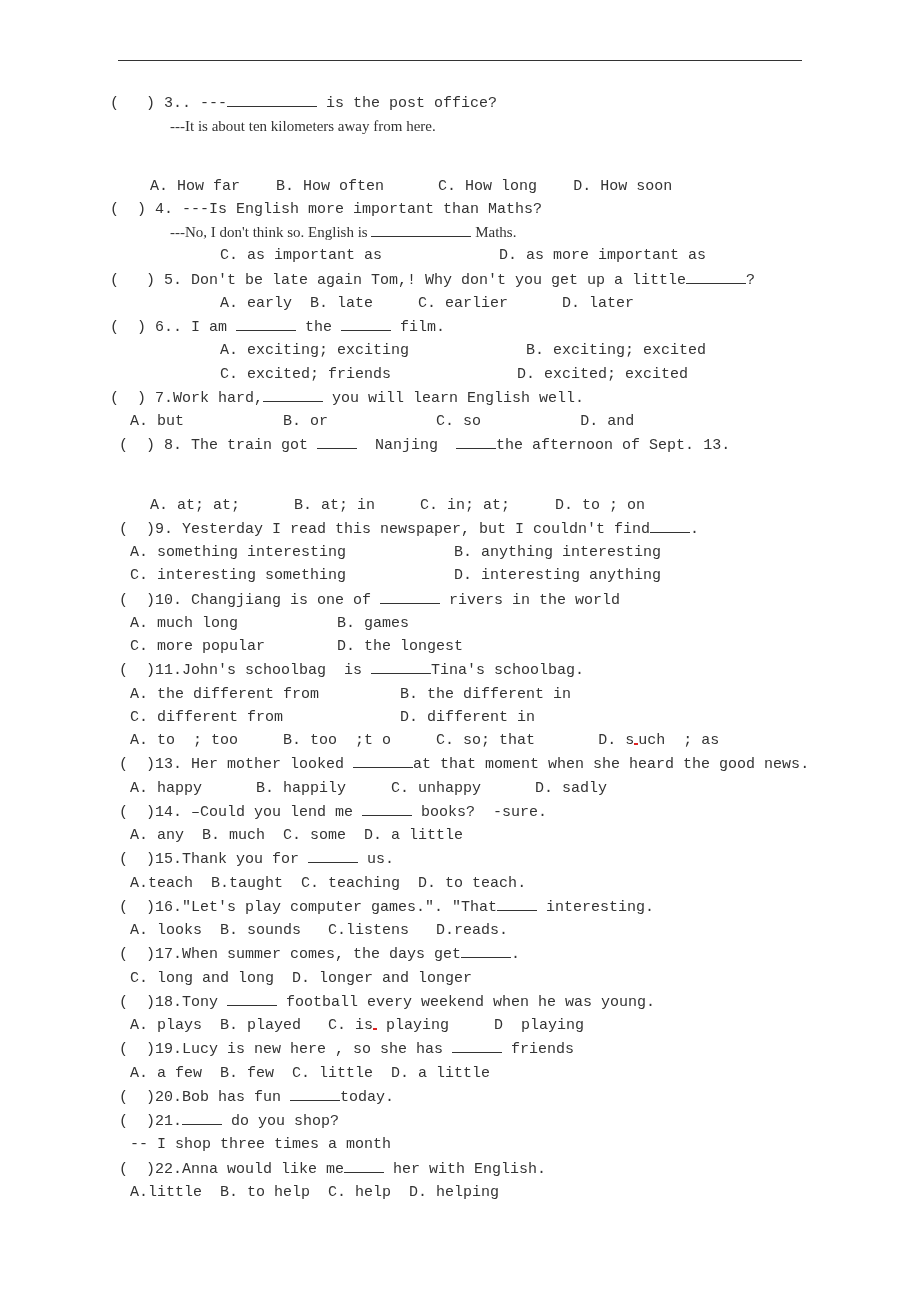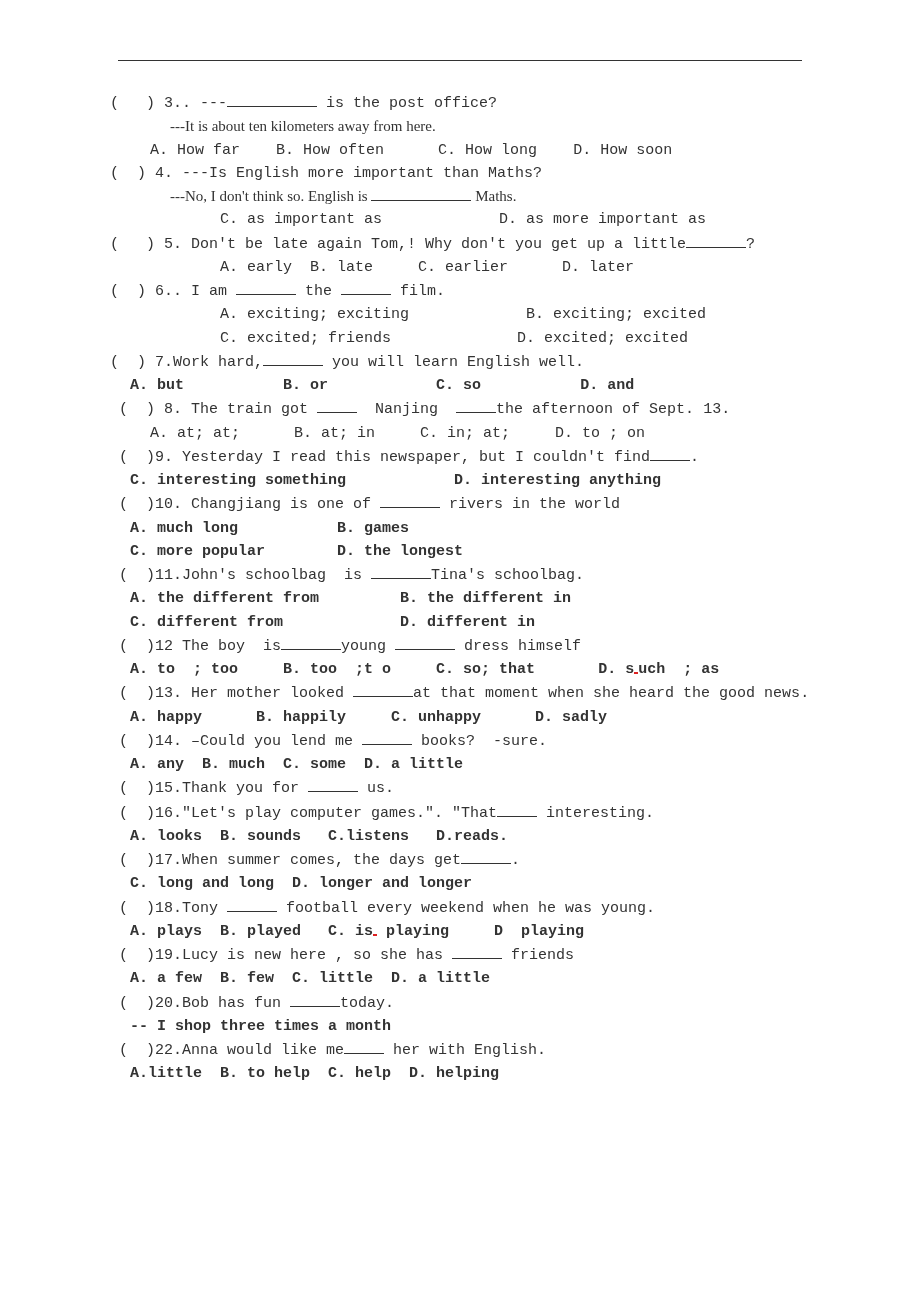--- a/index.html
+++ b/index.html
@@ -30,23 +30,23 @@
     height: 1em;
     vertical-align: baseline;
   }
   .w60 { width: 60px; }
   .w50 { width: 50px; }
   .w40 { width: 40px; }
   .w90 { width: 90px; }
   .w100 { width: 100px; }
   .ind1 { padding-left: 0px; }
   .ind2 { padding-left: 60px; font-family: Liberation Serif, serif; }
-  .ind3 { padding-left: 40px; }
+  .ind3 { padding-left: 40px; margin-top: 36px; }
   .ind5 { padding-left: 110px; }
-  .ind6 { padding-left: 20px; font-weight: bold; }
+  .ind6 { padding-left: 20px; }
   .red-dot {
     display: inline-block;
     width: 4px;
     height: 3px;
     border-bottom: 2px dotted #d22;
     vertical-align: -1px;
   }
 </style>
 </head>
 <body>
@@ -69,53 +69,55 @@
   <div class="line ind5"><span>A. exciting; exciting</span>             <span>B. exciting; excited</span></div>
   <div class="line ind5"><span>C. excited; friends</span>              <span>D. excited; excited</span></div>
 
   <div class="line ind1"><span>(  ) 7.Work hard,</span><span class="blank w60"></span><span> you will learn English well.</span></div>
   <div class="line ind6"><span>A. but</span>           <span>B. or</span>            <span>C. so</span>           <span>D. and</span></div>
 
   <div class="line ind1"><span> (  ) 8. The train got </span><span class="blank w40"></span><span>  Nanjing  </span><span class="blank w40"></span><span>the afternoon of Sept. 13.</span></div>
   <div class="line ind3"><span>A. at; at;</span>      <span>B. at; in</span>     <span>C. in; at;</span>     <span>D. to ; on</span></div>
 
   <div class="line ind1"><span> (  )9. Yesterday I read this newspaper, but I couldn't find</span><span class="blank w40"></span><span>.</span></div>
+  <div class="line ind6"><span>A. something interesting</span>            <span>B. anything interesting</span></div>
   <div class="line ind6"><span>C. interesting something</span>            <span>D. interesting anything</span></div>
 
   <div class="line ind1"><span> (  )10. Changjiang is one of </span><span class="blank w60"></span><span> rivers in the world</span></div>
   <div class="line ind6"><span>A. much long</span>           <span>B. games</span></div>
   <div class="line ind6"><span>C. more popular</span>        <span>D. the longest</span></div>
 
   <div class="line ind1"><span> (  )11.John's schoolbag  is </span><span class="blank w60"></span><span>Tina's schoolbag.</span></div>
   <div class="line ind6"><span>A. the different from</span>         <span>B. the different in</span></div>
   <div class="line ind6"><span>C. different from</span>             <span>D. different in</span></div>
 
-  <div class="line ind1"><span> (  )12 The boy  is</span><span class="blank w60"></span><span>young </span><span class="blank w60"></span><span> dress himself</span></div>
   <div class="line ind6"><span>A. to  ; too</span>     <span>B. too  ;t o</span>     <span>C. so; that</span>       <span>D. s</span><span class="red-dot"></span><span>uch  ; as</span></div>
 
   <div class="line ind1"><span> (  )13. Her mother looked </span><span class="blank w60"></span><span>at that moment when she heard the good news.</span></div>
   <div class="line ind6"><span>A. happy</span>      <span>B. happily</span>     <span>C. unhappy</span>      <span>D. sadly</span></div>
 
   <div class="line ind1"><span> (  )14. –Could you lend me </span><span class="blank w50"></span><span> books?  -sure.</span></div>
   <div class="line ind6"><span>A. any</span>  <span>B. much</span>  <span>C. some</span>  <span>D. a little</span></div>
 
   <div class="line ind1"><span> (  )15.Thank you for </span><span class="blank w50"></span><span> us.</span></div>
+  <div class="line ind6"><span>A.teach</span>  <span>B.taught</span>  <span>C. teaching</span>  <span>D. to teach.</span></div>
 
   <div class="line ind1"><span> (  )16."Let's play computer games.". "That</span><span class="blank w40"></span><span> interesting.</span></div>
   <div class="line ind6"><span>A. looks</span>  <span>B. sounds</span>   <span>C.listens</span>   <span>D.reads.</span></div>
 
   <div class="line ind1"><span> (  )17.When summer comes, the days get</span><span class="blank w50"></span><span>.</span></div>
   <div class="line ind6"><span>C. long and long</span>  <span>D. longer and longer</span></div>
 
   <div class="line ind1"><span> (  )18.Tony </span><span class="blank w50"></span><span> football every weekend when he was young.</span></div>
   <div class="line ind6"><span>A. plays</span>  <span>B. played</span>   <span>C. is</span><span class="red-dot"></span><span> playing</span>     <span>D  playing</span></div>
 
   <div class="line ind1"><span> (  )19.Lucy is new here , so she has </span><span class="blank w50"></span><span> friends</span></div>
   <div class="line ind6"><span>A. a few</span>  <span>B. few</span>  <span>C. little</span>  <span>D. a little</span></div>
 
   <div class="line ind1"><span> (  )20.Bob has fun </span><span class="blank w50"></span><span>today.</span></div>
 
+  <div class="line ind1"><span> (  )21.</span><span class="blank w40"></span><span> do you shop?</span></div>
   <div class="line ind6">-- I shop three times a month</div>
 
   <div class="line ind1"><span> (  )22.Anna would like me</span><span class="blank w40"></span><span> her with English.</span></div>
   <div class="line ind6"><span>A.little</span>  <span>B. to help</span>  <span>C. help</span>  <span>D. helping</span></div>
 
 </div>
 
 </body></html>

